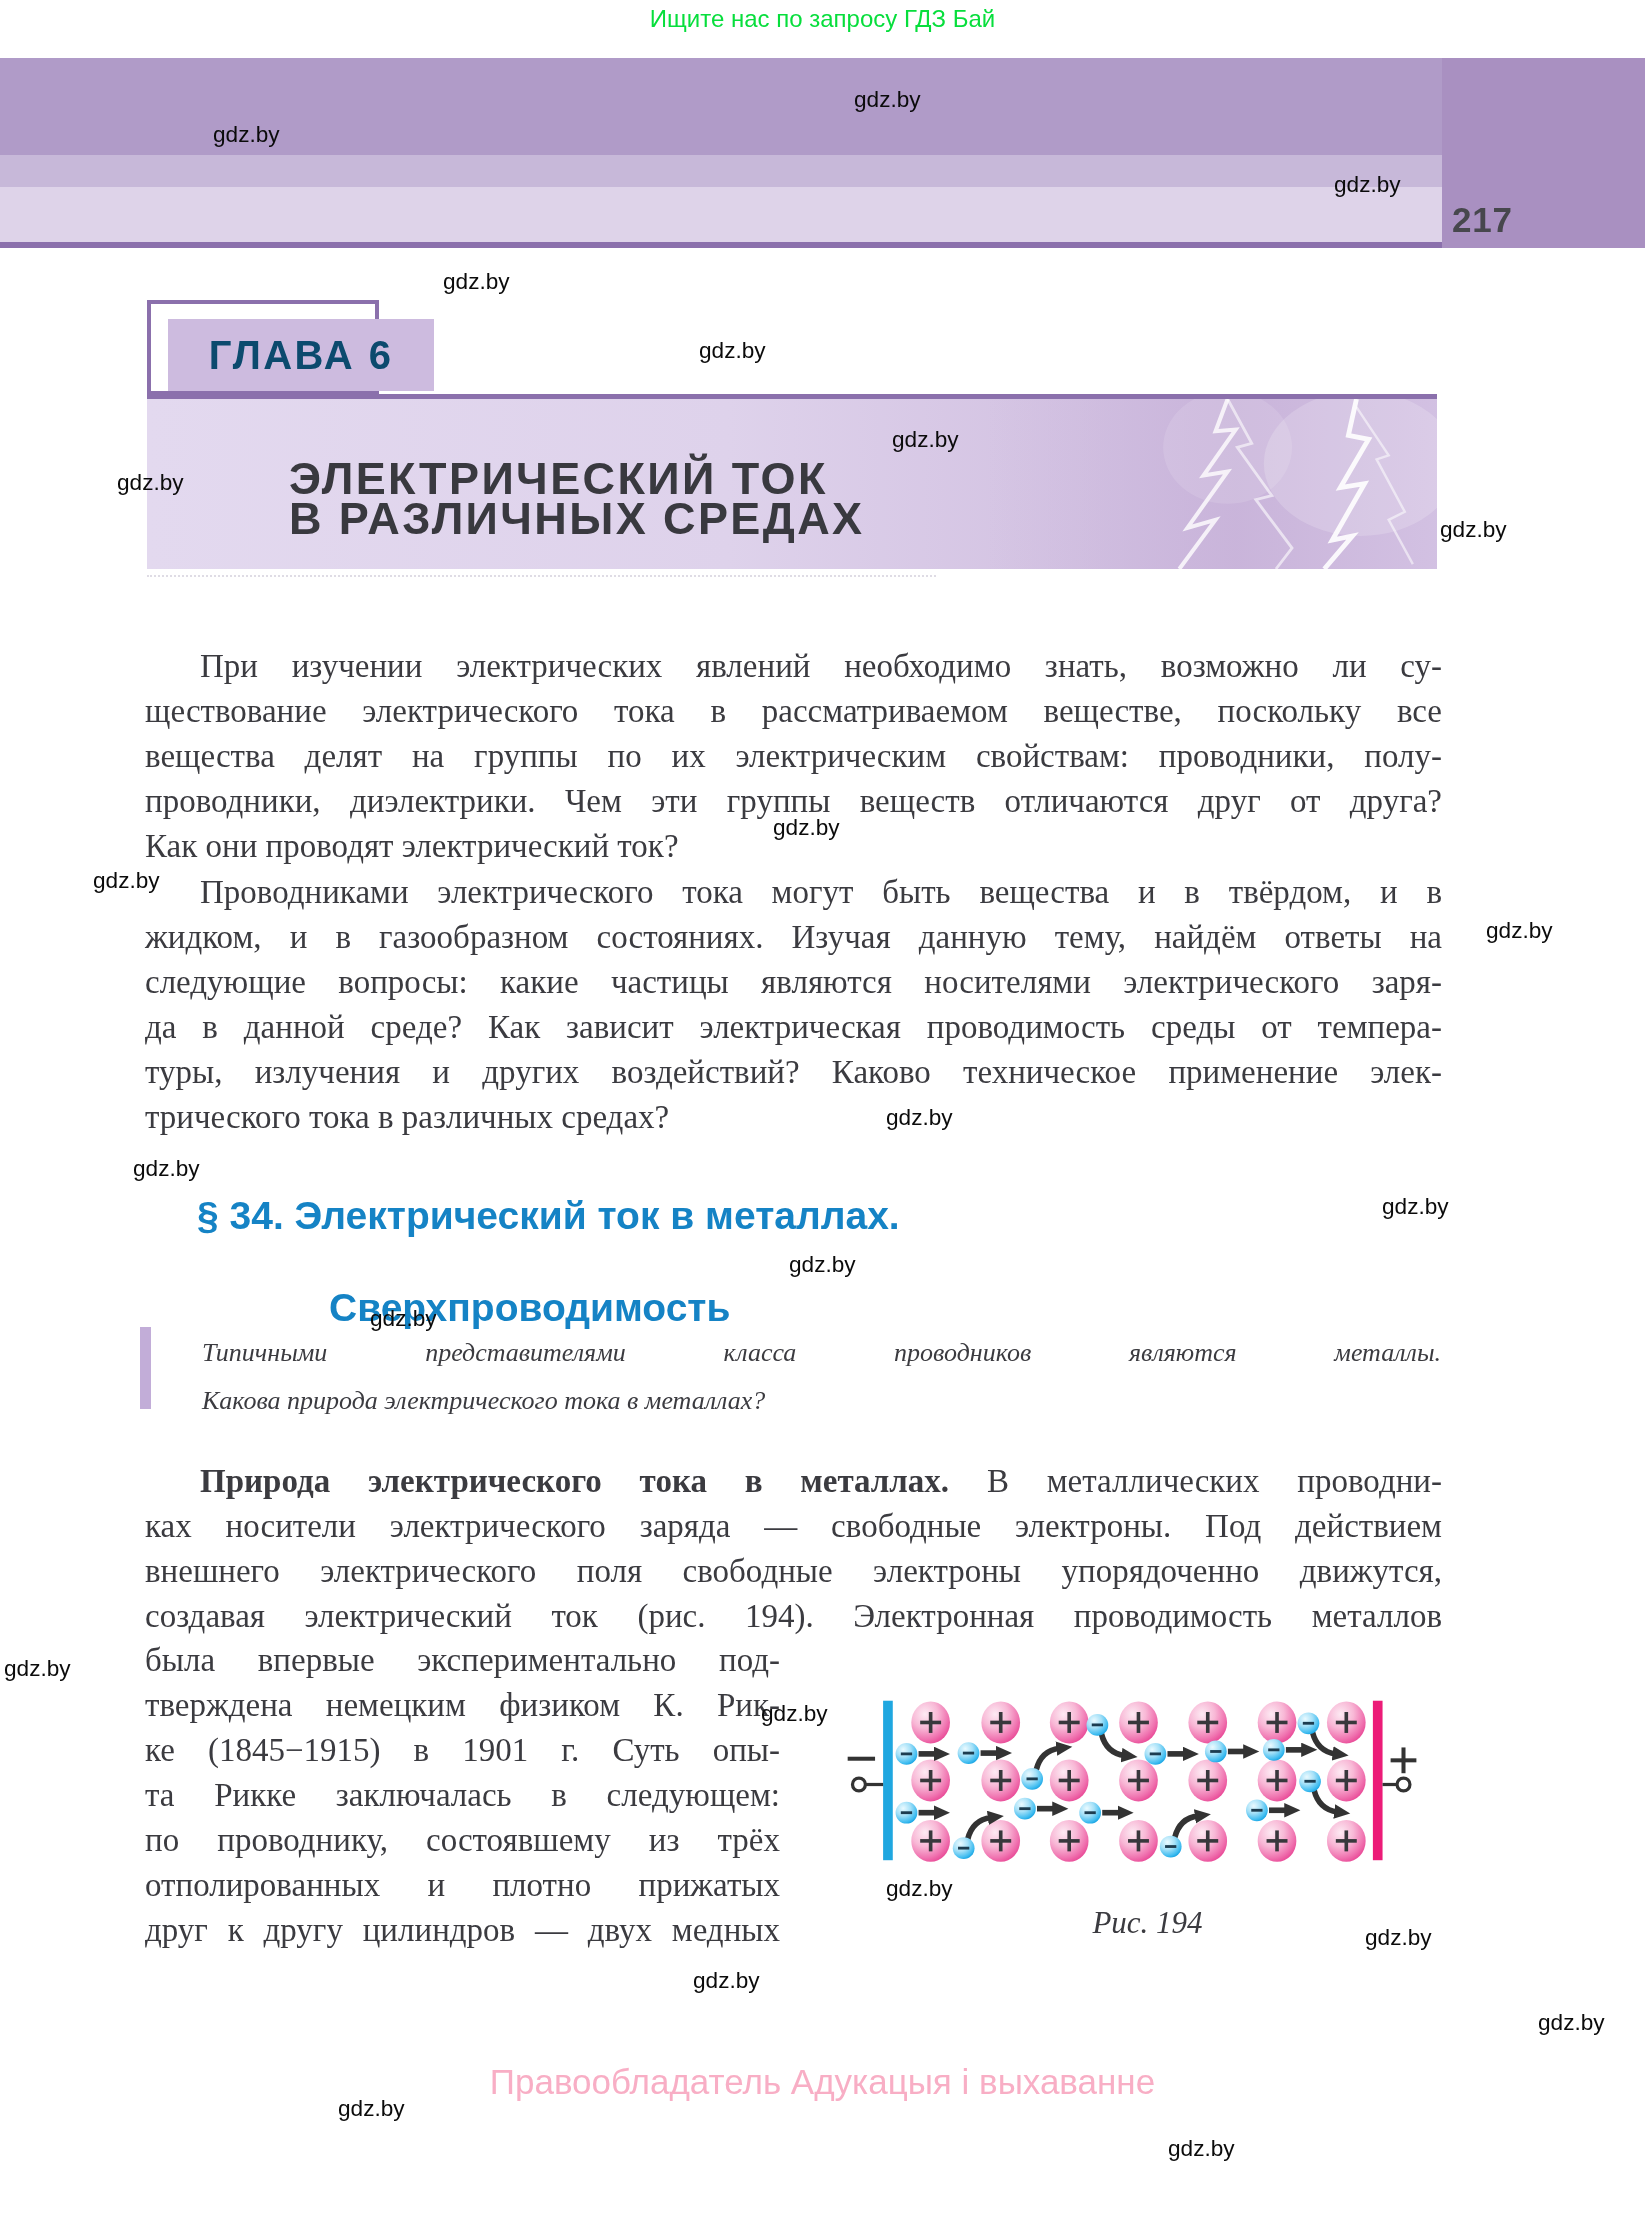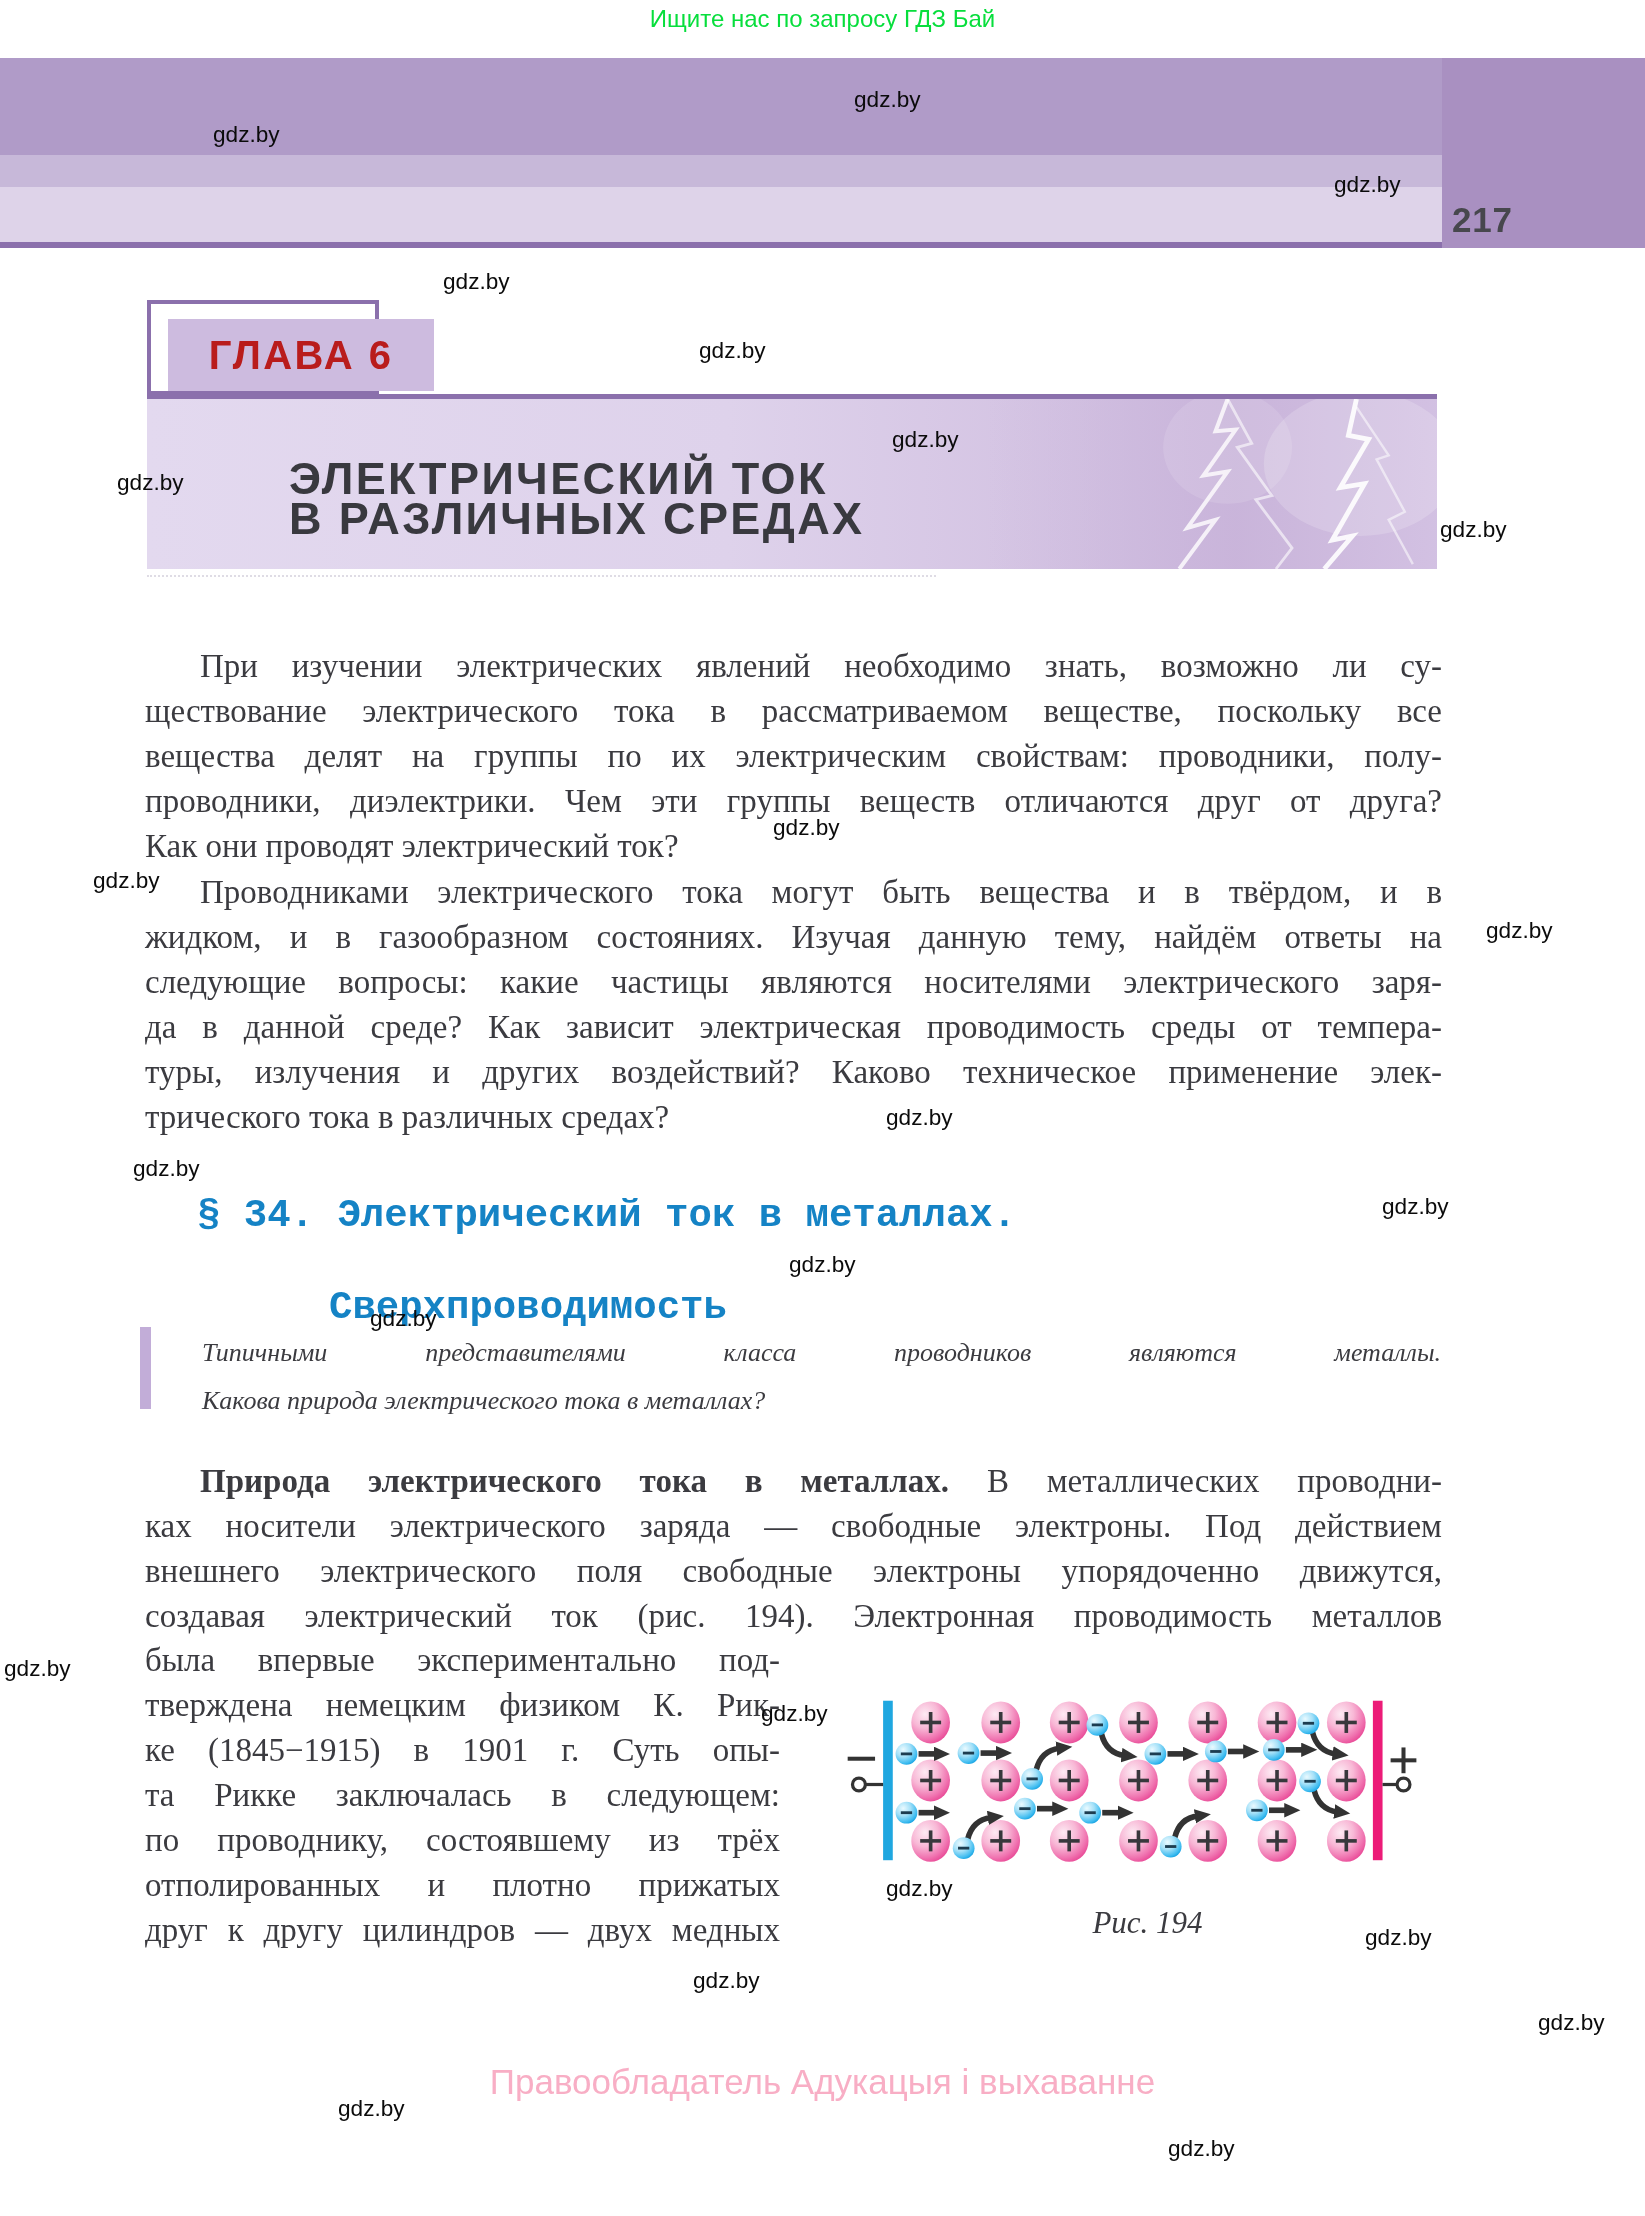--- a/index.html
+++ b/index.html
@@ -19,21 +19,21 @@
   .banner .rblock{position:absolute;top:0;bottom:0;left:1442px;right:0;background:var(--banner_block,#a990c1);}
   .pagenum{position:absolute;top:142px;left:1452px;font-family:"Liberation Sans",sans-serif;
            font-weight:bold;font-size:35px;color:var(--page_num,#47474d);letter-spacing:0.8px;}
 
   
   .white-box{position:absolute;left:147px;top:300px;width:232px;height:95px;background:#fff;
              border:4px solid var(--banner_line,#8b70ac);box-sizing:border-box;}
   .glava-box{position:absolute;left:168px;top:319px;width:266px;height:72px;background:var(--chapter_box,#cdbbdf);
              display:flex;align-items:center;justify-content:center;}
   .glava-box span{font-family:"Liberation Sans",sans-serif;font-weight:bold;font-size:40px;
-                  letter-spacing:2.4px;color:#b91c1c;}
+                  letter-spacing:2.4px;color:#0c4a6e;}
   .hrule{position:absolute;left:147px;top:394px;width:1290px;height:5.6px;background:var(--banner_line,#8b70ac);}
 
   .title-banner{position:absolute;left:147px;top:399px;width:1290px;height:170px;
                 background:linear-gradient(90deg,#e3d9ef 0%,#ded2eb 45%,#d3c2e2 72%,#cbb7dc 85%,#d6c6e5 100%);}
   .title-line{position:absolute;left:142px;font-family:"Liberation Sans",sans-serif;font-weight:bold;
               font-size:45px;letter-spacing:2.4px;color:#39393f;white-space:nowrap;}
   #title1{top:54px;} #title2{top:94px;}
   .lightning{position:absolute;right:0;top:0;height:170px;width:451px;}
   .artifact-dots{position:absolute;left:147px;top:575px;width:789px;border-top:2.4px dotted #b9b2c6;opacity:.45;}
 
@@ -41,21 +41,21 @@
   .textblock{position:absolute;left:145px;width:1297px;}
   .line{height:45px;font-size:33px;line-height:45px;text-align:justify;text-align-last:justify;
         overflow:visible;white-space:normal;}
   .line.last{text-align-last:left;}
   .line.indent{text-indent:55px;}
   .line b{font-weight:bold;}
   #para1{top:644px;} #para2{top:870px;} #para3{top:1459px;}
   #leftcol{top:1638px;width:635px;}
 
   
-  .sec-line{position:absolute;font-family:Liberation Mono, monospace;font-weight:bold;font-size:39px;
+  .sec-line{position:absolute;font-family:Liberation Sans, sans-serif;font-weight:bold;font-size:39px;
             color:var(--heading_blue,#1583c5);white-space:nowrap;}
   #sec1{left:197px;top:1194px;} #sec2{left:329px;top:1242px;margin-top:44px;}
 
   
   .quote-bar{position:absolute;left:140px;top:1327px;width:10.5px;height:82px;background:var(--quote_bar,#c2add8);}
   #quote{position:absolute;left:202px;top:1329px;width:1239px;font-style:italic;}
   #quote .line{height:48px;line-height:48px;font-size:26px;}
 
   
   #figure-svg{position:absolute;left:838px;top:1691px;width:580px;height:187px;}

